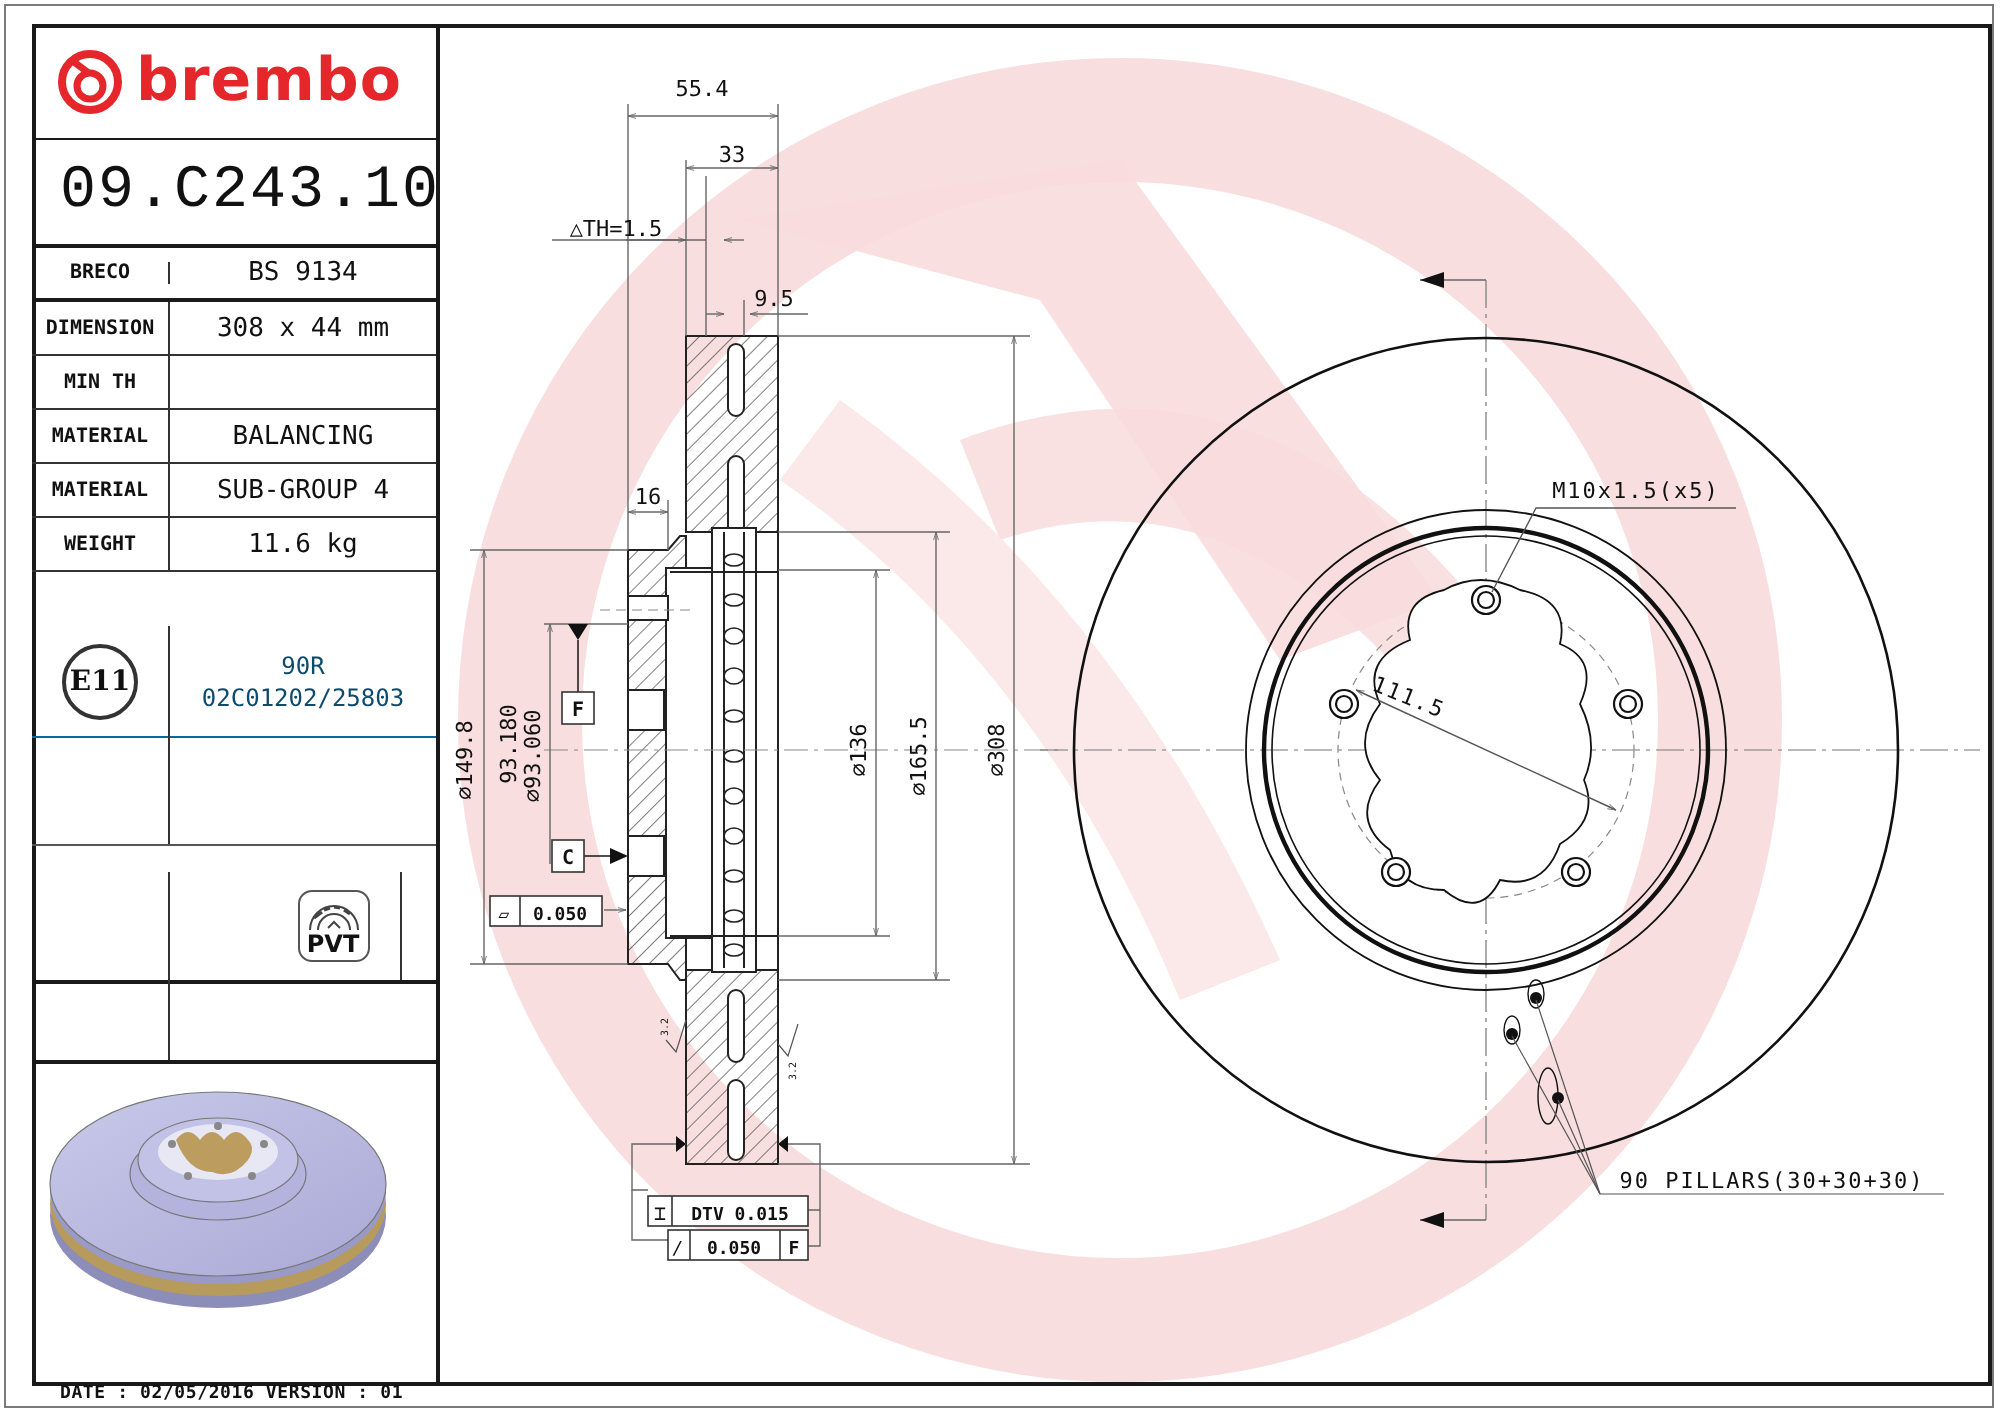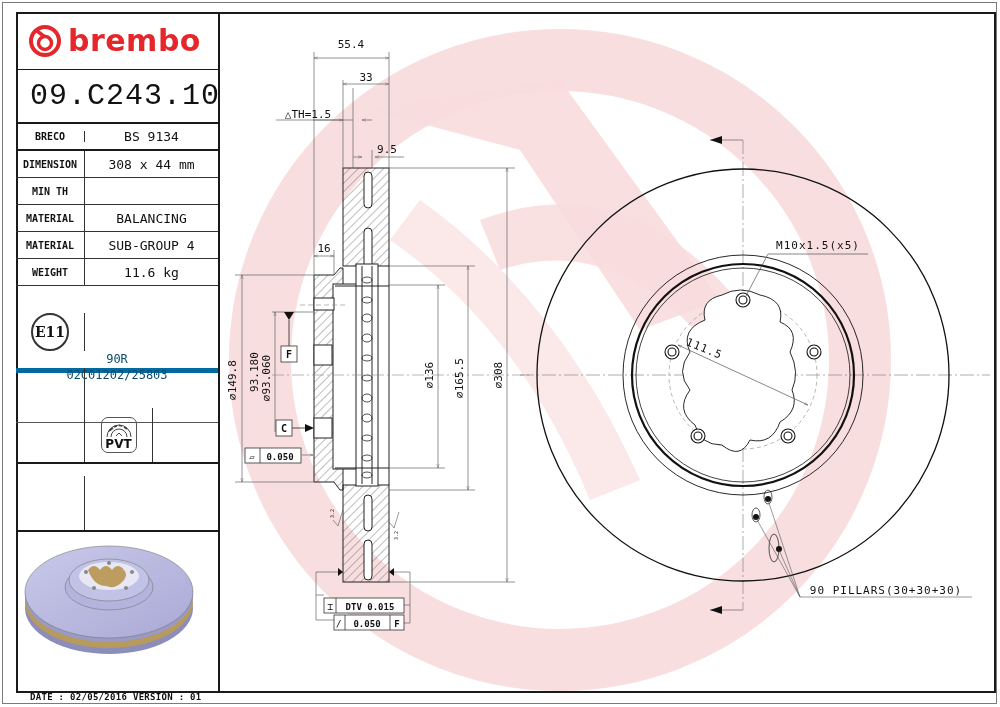--- a/index.html
+++ b/index.html
@@ -10,27 +10,27 @@
   .panel { position:absolute; left:16px; top:12px; width:204px; height:681px; border-right:2px solid #1a1a1a; box-sizing:border-box; }
   .logo-row { position:absolute; left:0; top:0; width:202px; height:58px; border-bottom:1px solid #1a1a1a; display:flex; align-items:center; padding-left:12px; box-sizing:border-box; }
   .logo-text { color:#e5262b; font-family:"DejaVu Sans", sans-serif; font-weight:bold; font-size:30px; letter-spacing:0.5px; margin-left:6px; }
   .code-row { position:absolute; left:0; top:58px; width:202px; height:54px; border-bottom:2px solid #1a1a1a; display:flex; align-items:center; justify-content:center; box-sizing:border-box; }
   .code-text { font-family:"Liberation Mono", monospace; font-size:30px; color:#111; letter-spacing:1px;margin-left:16px; }
   .spec-table { position:absolute; left:0; top:112px; width:202px; }
   .spec-row { display:flex; height:27px; border-bottom:1px solid #333; box-sizing:border-box; }
   .spec-row.thick { border-bottom:2px solid #1a1a1a;align-items:center; }
   .spec-key { width:68px; border-right:1px solid #333; font-family:"DejaVu Sans Mono", monospace; font-weight:bold; font-size:10px; display:flex; align-items:center; justify-content:center; color:#111; }
   .spec-val { flex:1; font-family:"DejaVu Sans Mono", monospace; font-size:13px; display:flex; align-items:center; justify-content:center; color:#111; }
-  .cert-row { position:absolute; left:0; top:301px; width:202px; height:55px; border-bottom:5px solid #0369a1; display:flex;flex-direction:column; }
+  .cert-row { position:absolute; left:0; top:301px; width:202px; height:55px; border-bottom:1px solid #0369a1; display:flex; }
   .cert-left { width:68px; border-right:1px solid #333; display:flex; align-items:center; justify-content:center; }
   .e11 { width:34px; height:34px; border-radius:50%; border:2px solid #333; display:flex; align-items:center; justify-content:center; font-family:"DejaVu Serif", serif; font-weight:bold; font-size:14px; color:#111; }
   .cert-right { flex:1; display:flex; flex-direction:column; align-items:center; justify-content:center; font-family:"DejaVu Sans Mono", monospace; font-size:12px; color:#0c4a6e; line-height:16px; }
   .blank-row { position:absolute; left:0; top:356px; width:202px; height:54px; border-bottom:1px solid #555; display:flex; }
   .blank-row .l { width:68px; border-right:1px solid #333; }
-  .pvt-row { position:absolute; left:0; top:396px; width:202px; height:54px; border-bottom:2px solid #1a1a1a; display:flex; }
+  .pvt-row { position:absolute; left:0; top:424px; width:202px; height:54px; border-bottom:2px solid #1a1a1a; display:flex;gap:48px; }
   .pvt-row .l { width:68px; border-right:1px solid #333; }
   .pvt-row .m { width:67px; border-right:1px solid #333; display:flex; align-items:center; justify-content:center; }
   .pvt-badge { width:36px; height:36px; border:1.5px solid #555; border-radius:7px; display:flex; flex-direction:column; align-items:center; justify-content:flex-end; padding-bottom:2px; box-sizing:border-box; }
   .pvt-text { font-family:"DejaVu Sans", sans-serif; font-weight:bold; font-size:12px; color:#111; line-height:12px; }
   .empty-row2 { position:absolute; left:0; top:464px; width:202px; height:54px; border-bottom:2px solid #1a1a1a; display:flex; }
   .empty-row2 .l { width:68px; border-right:1px solid #333; }
   .render-box { position:absolute; left:0; top:518px; width:202px; height:163px; }
   .date-line { position:absolute; left:30px; top:692px; font-family:"DejaVu Sans Mono", monospace; font-weight:bold; font-size:9px; color:#111; letter-spacing:0.3px; }
   .drawing { position:absolute; left:0; top:0; width:1000px; height:707px; pointer-events:none; }
   .drawing text { font-family:"DejaVu Sans Mono", monospace; fill:#111; }

